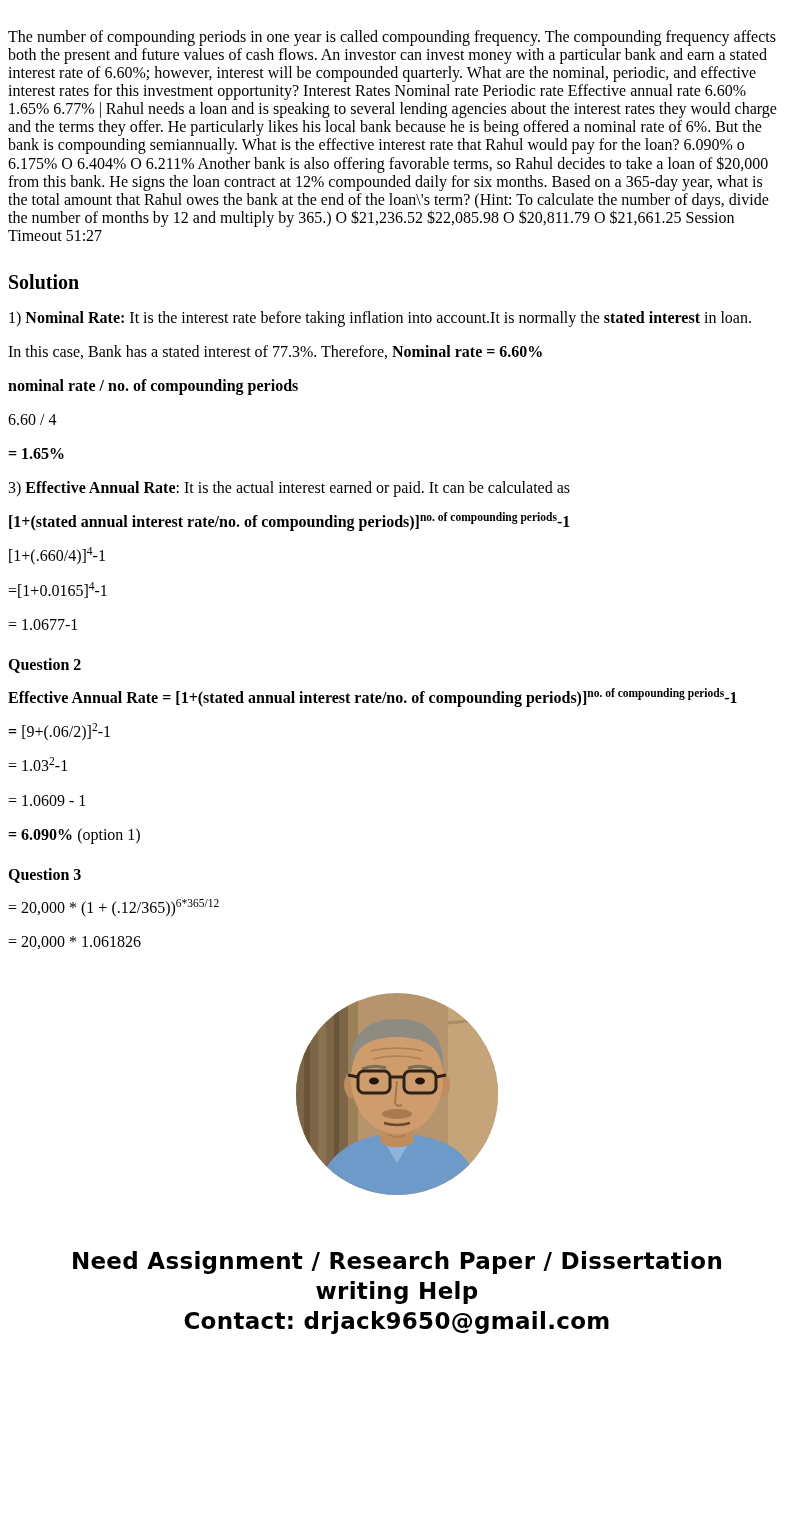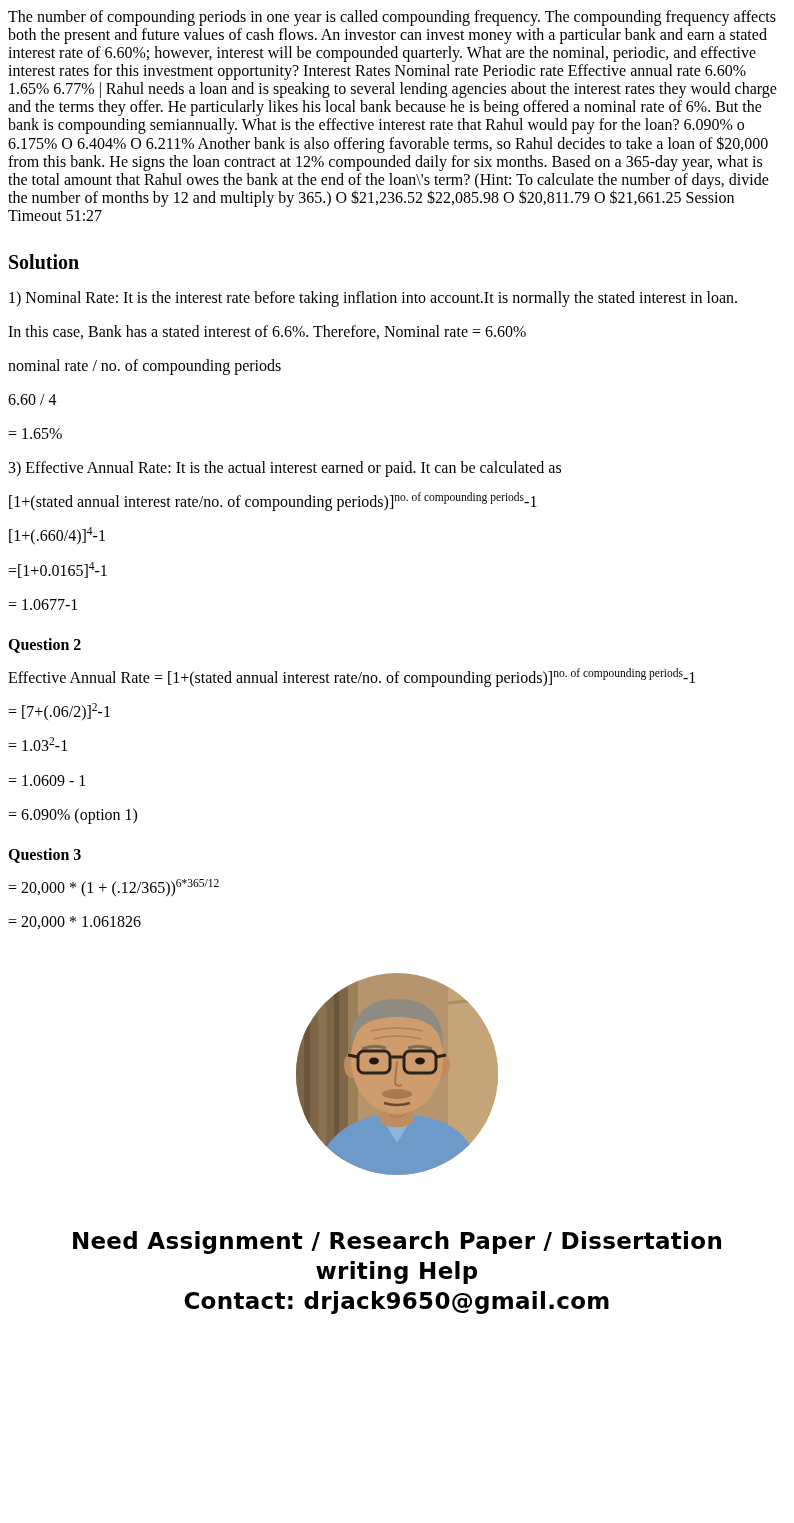--- a/index.html
+++ b/index.html
@@ -6,36 +6,36 @@
   html, body { margin: 0; padding: 0; background: #ffffff; color: #000000; }
   body {
     width: 794px;
     font-family: "Liberation Serif", serif;
     font-size: 16px;
     line-height: 1.13;
   }
   .page { padding: 8px 8px 24px 8px; }
 
   p { margin: 16px 0; }
-  p.first { margin-top: 0; }
+  p.first { margin-top: 20px; }
 
   h2.solution-heading {
     font-size: 20px;
     font-weight: bold;
     margin: 26px 0 10px 0;
     line-height: 1.1;
   }
   h4.question-heading {
     font-size: 16px;
     font-weight: bold;
     margin: 22px 0 16px 0;
     line-height: 1.1;
   }
 
-  .b { font-weight: normal; }
+  .b { font-weight: bold; }
   sup { font-size: 0.72em; line-height: 0; }
 
   .avatar-wrap {
     width: 202px;
     height: 202px;
     border-radius: 50%;
     overflow: hidden;
     margin: 42px auto 0 auto;
   }
   .avatar-wrap svg { display: block; }
@@ -56,21 +56,21 @@
 
 <main class="page">
 
   <p class="first">The number of compounding periods in one year is called compounding frequency. The compounding frequency affects both the present and future values of cash flows. An investor can invest money with a particular bank and earn a stated interest rate of 6.60%; however, interest will be compounded quarterly. What are the nominal, periodic, and effective interest rates for this investment opportunity? Interest Rates Nominal rate Periodic rate Effective annual rate 6.60% 1.65% 6.77% | Rahul needs a loan and is speaking to several lending agencies about the interest rates they would charge and the terms they offer. He particularly likes his local bank because he is being offered a nominal rate of 6%. But the bank is compounding semiannually. What is the effective interest rate that Rahul would pay for the loan? 6.090% o 6.175% O 6.404% O 6.211% Another bank is also offering favorable terms, so Rahul decides to take a loan of $20,000 from this bank. He signs the loan contract at 12% compounded daily for six months. Based on a 365-day year, what is the total amount that Rahul owes the bank at the end of the loan\'s term? (Hint: To calculate the number of days, divide the number of months by 12 and multiply by 365.) O $21,236.52 $22,085.98 O $20,811.79 O $21,661.25 Session Timeout 51:27</p>
 
   <h2 class="solution-heading">Solution</h2>
 
 
   <p><span>1) </span><span class="b">Nominal Rate:</span><span> It is the interest rate before taking inflation into account.It is normally the </span><span class="b">stated interest</span><span> in loan.</span></p>
 
-  <p><span>In this case, Bank has a stated interest of 6.6%. Therefore, </span><span class="b">Nominal rate = 6.60%</span></p>
+  <p><span>In this case, Bank has a stated interest of 77.3%. Therefore, </span><span class="b">Nominal rate = 6.60%</span></p>
 
 
   <p class="b">nominal rate / no. of compounding periods</p>
 
   <p>6.60 / 4</p>
 
   <p class="b">= 1.65%</p>
 
   <p><span>3) </span><span class="b">Effective Annual Rate</span><span>: It is the actual interest earned or paid. It can be calculated as</span></p>
 
@@ -80,21 +80,21 @@
 
   <p><span>=[1+0.0165]</span><sup>4</sup><span>-1</span></p>
 
   <p>= 1.0677-1</p>
 
 
   <h4 class="question-heading">Question 2</h4>
 
   <p class="b"><span>Effective Annual Rate = [1+(stated annual interest rate/no. of compounding periods)]</span><sup>no. of compounding periods</sup><span>-1</span></p>
 
-  <p><span class="b">=</span><span> [7+(.06/2)]</span><sup>2</sup><span>-1</span></p>
+  <p><span class="b">=</span><span> [9+(.06/2)]</span><sup>2</sup><span>-1</span></p>
 
   <p><span>= 1.03</span><sup>2</sup><span>-1</span></p>
 
   <p>= 1.0609 - 1</p>
 
   <p><span class="b">= 6.090%</span><span> (option 1)</span></p>
 
   <h4 class="question-heading">Question 3</h4>
 
 

